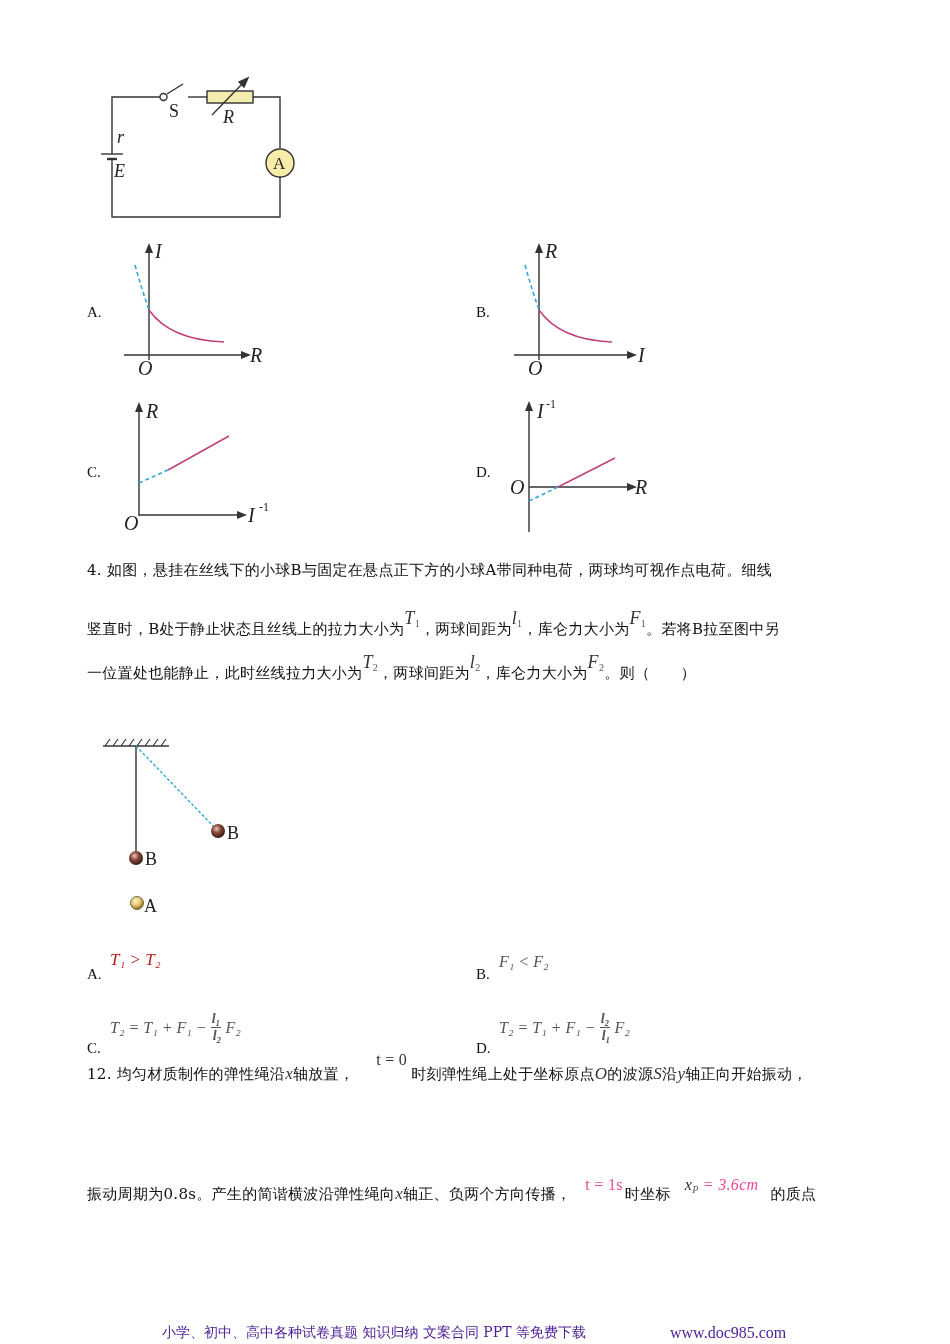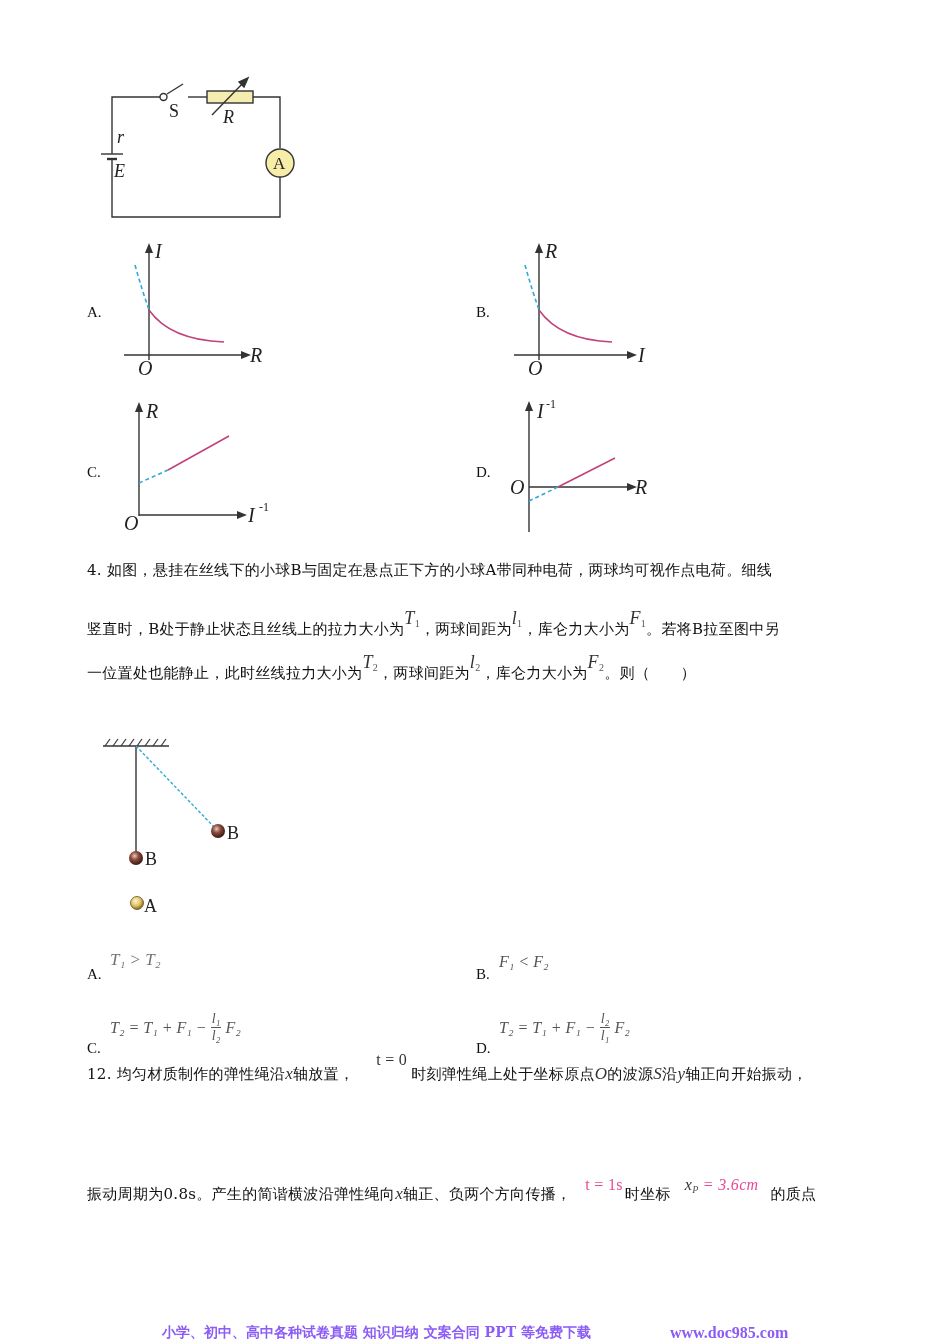--- a/index.html
+++ b/index.html
@@ -5,23 +5,23 @@
   html, body { margin: 0; padding: 0; background: #ffffff; }
   body { width: 950px; height: 1344px; position: relative; overflow: hidden;
          font-family: "DejaVu Serif", "Liberation Serif", serif; color: #1a1a1a; }
   .abs { position: absolute; }
   .opt-label { font-family: "Liberation Serif", serif; font-size: 15px; color: #111; }
   .qline { font-family: "DejaVu Serif", serif; font-size: 15px; color: #111; white-space: nowrap; letter-spacing: 0.3px; }
   .math { font-family: "Liberation Serif", serif; font-style: italic; color: #333; }
   .math-up { font-family: "Liberation Serif", serif; color: #ec4899; }
   .sub { font-size: 10px; font-style: normal; vertical-align: -3px; color: #555; }
   .small-math { font-size: 18px; }
-  .footer { font-family: "DejaVu Serif", serif; font-size: 14px; color: #8b5cf6; white-space: nowrap; font-weight: bold; }
+  .footer { font-family: "DejaVu Serif", serif; font-size: 14px; color: #4c1d95; white-space: nowrap; }
   svg text { font-family: "Liberation Serif", serif; }
-  .frac { display: inline-block; vertical-align: middle; text-align: center; line-height: 1; }
+  .frac { display: inline-block; vertical-align: middle; text-align: right; line-height: 1; font-weight: bold; }
   .frac .num { display: block; border-bottom: 1px solid #555; padding: 0 1px 1px; font-size: 14px; }
   .frac .den { display: block; padding-top: 1px; font-size: 14px; }
 </style>
 </head>
 <body>
 
 <svg class="abs" style="left:95px;top:75px" width="220" height="150" viewBox="0 0 220 150">
   <g stroke="#333" stroke-width="1.4" fill="none">
 
     <polyline points="17,67 17,22 65,22"></polyline>
@@ -148,21 +148,21 @@
   <circle cx="123" cy="96" r="7" fill="url(#brownBall)"></circle>
   <circle cx="42" cy="168" r="6.5" fill="url(#yellowBall)" stroke="#6a5020" stroke-width="0.8"></circle>
   <text x="50" y="130" font-size="18" fill="#222">B</text>
   <text x="132" y="104" font-size="18" fill="#222">B</text>
   <text x="49" y="177" font-size="18" fill="#222">A</text>
 </svg>
 
 <div class="abs opt-label" style="left:87px;top:966px">
   <span>A.</span>
 </div>
-<div class="abs math" style="left:110px;top:950px;font-size:17px;font-style:italic;color:#737373">T₁ &gt; T₂</div>
+<div class="abs math" style="left:110px;top:950px;font-size:17px;font-style:italic;color:#b91c1c">T₁ &gt; T₂</div>
 
 <div class="abs opt-label" style="left:476px;top:966px">
   <span>B.</span>
 </div>
 <div class="abs math" style="left:499px;top:953px;font-size:16px;font-style:italic;color:#555">F₁ &lt; F₂</div>
 
 <div class="abs opt-label" style="left:87px;top:1040px">
   <span>C.</span>
 </div>
 <div class="abs math" style="left:110px;top:1012px;font-size:16px;font-style:italic;color:#555;white-space:nowrap">

